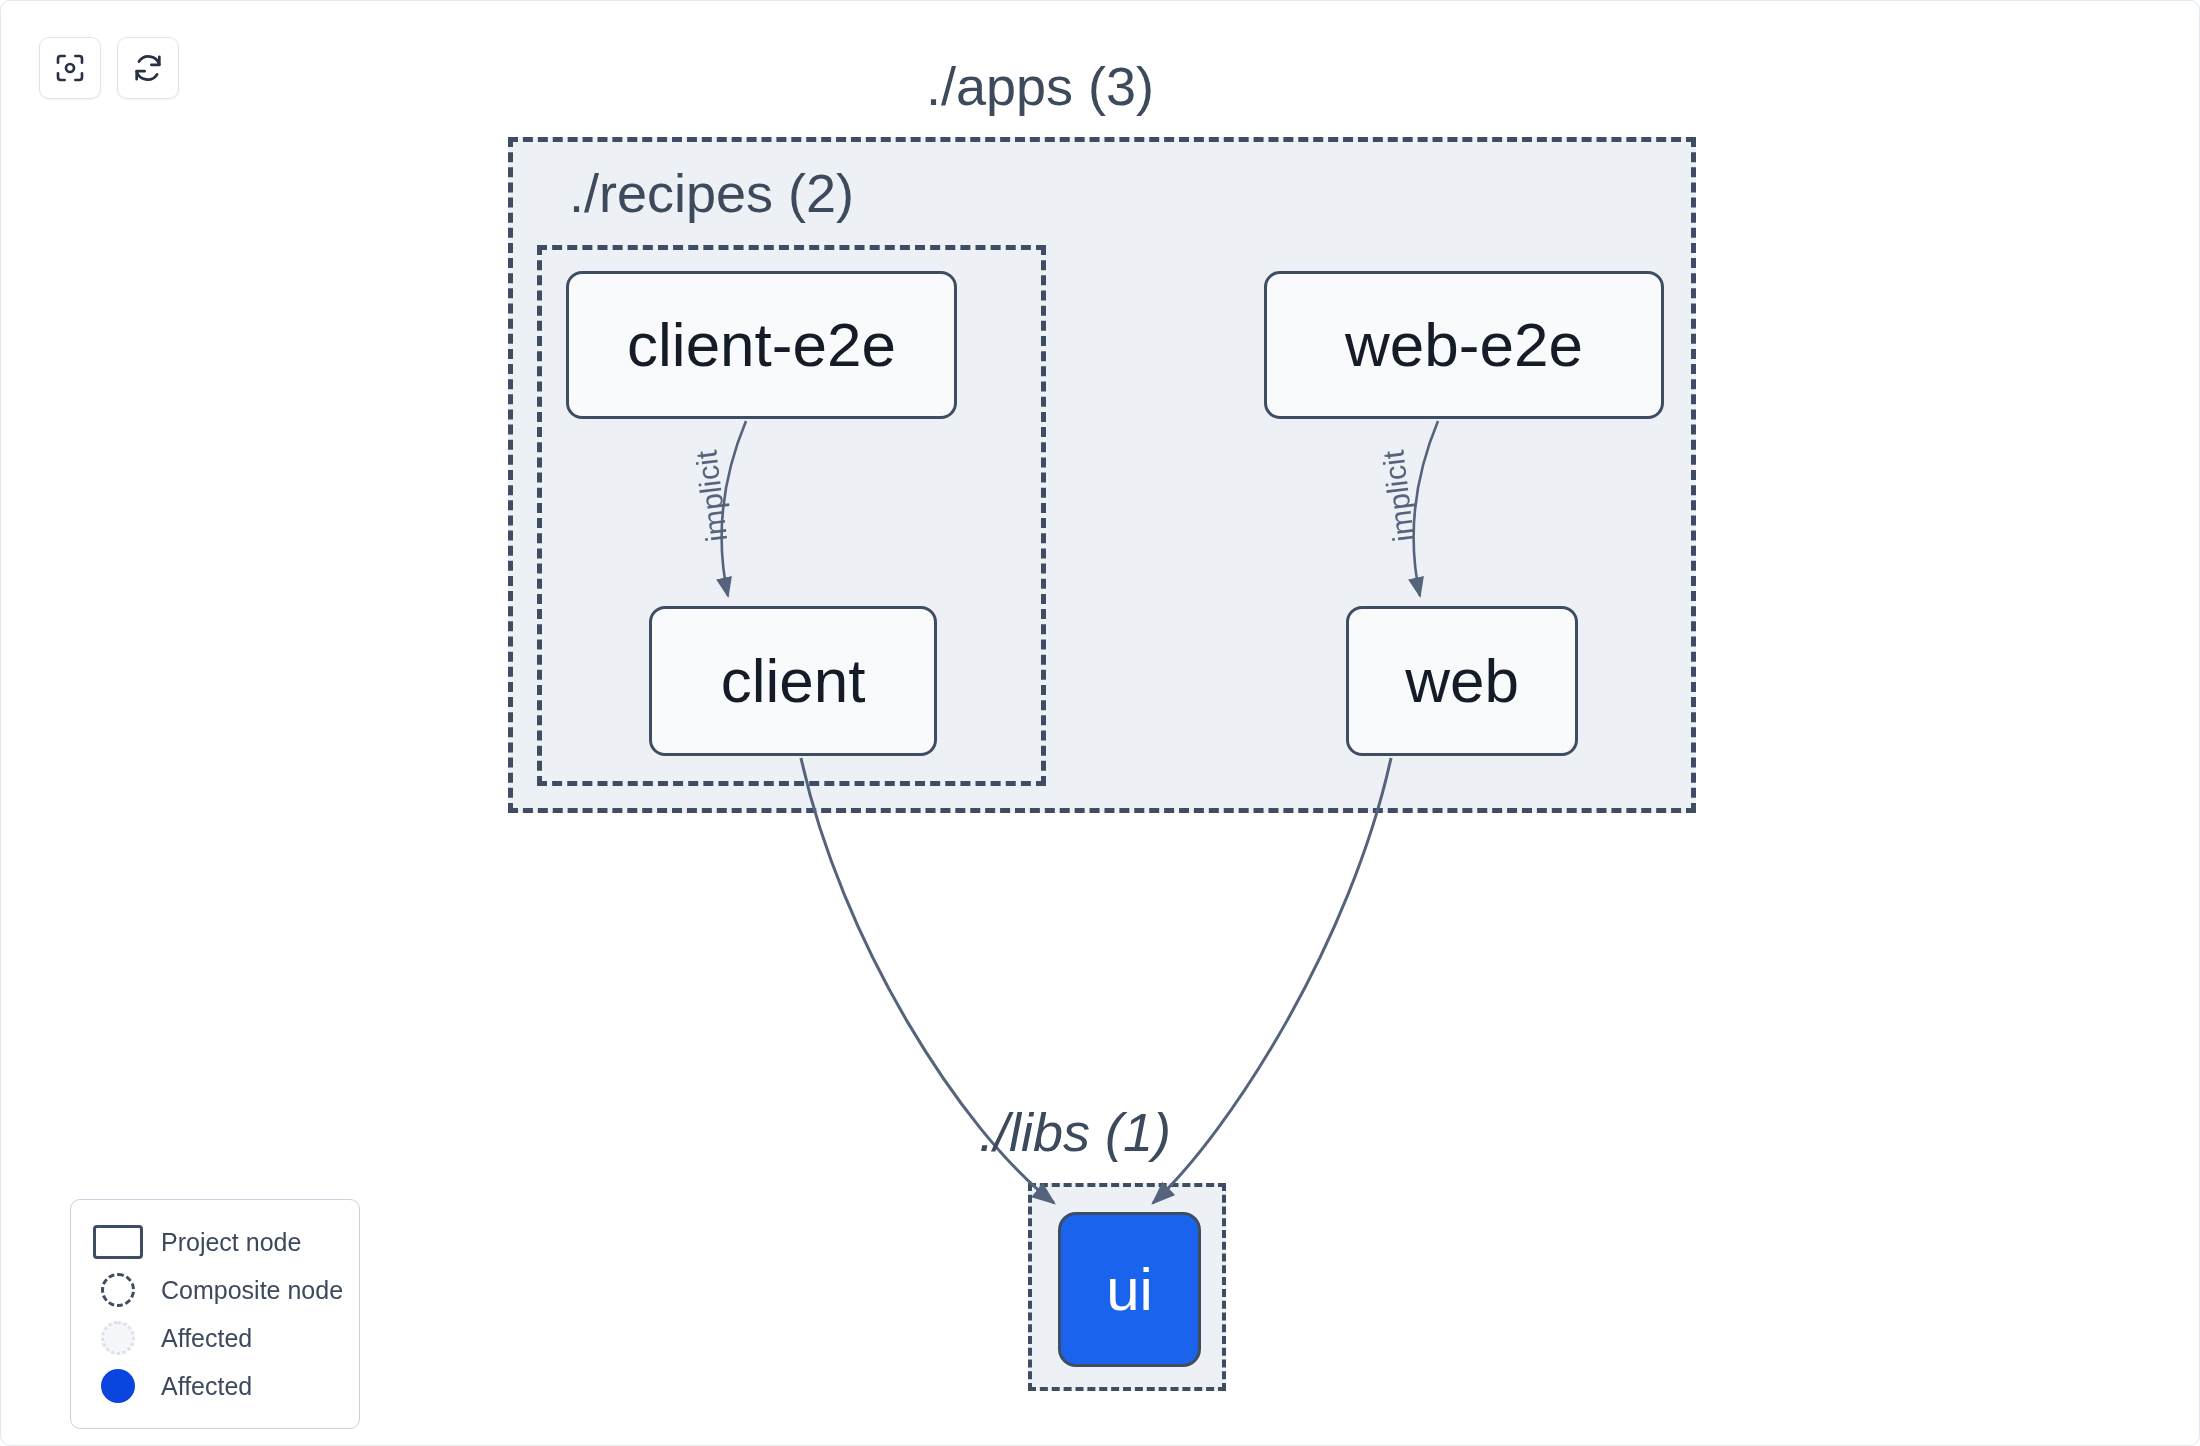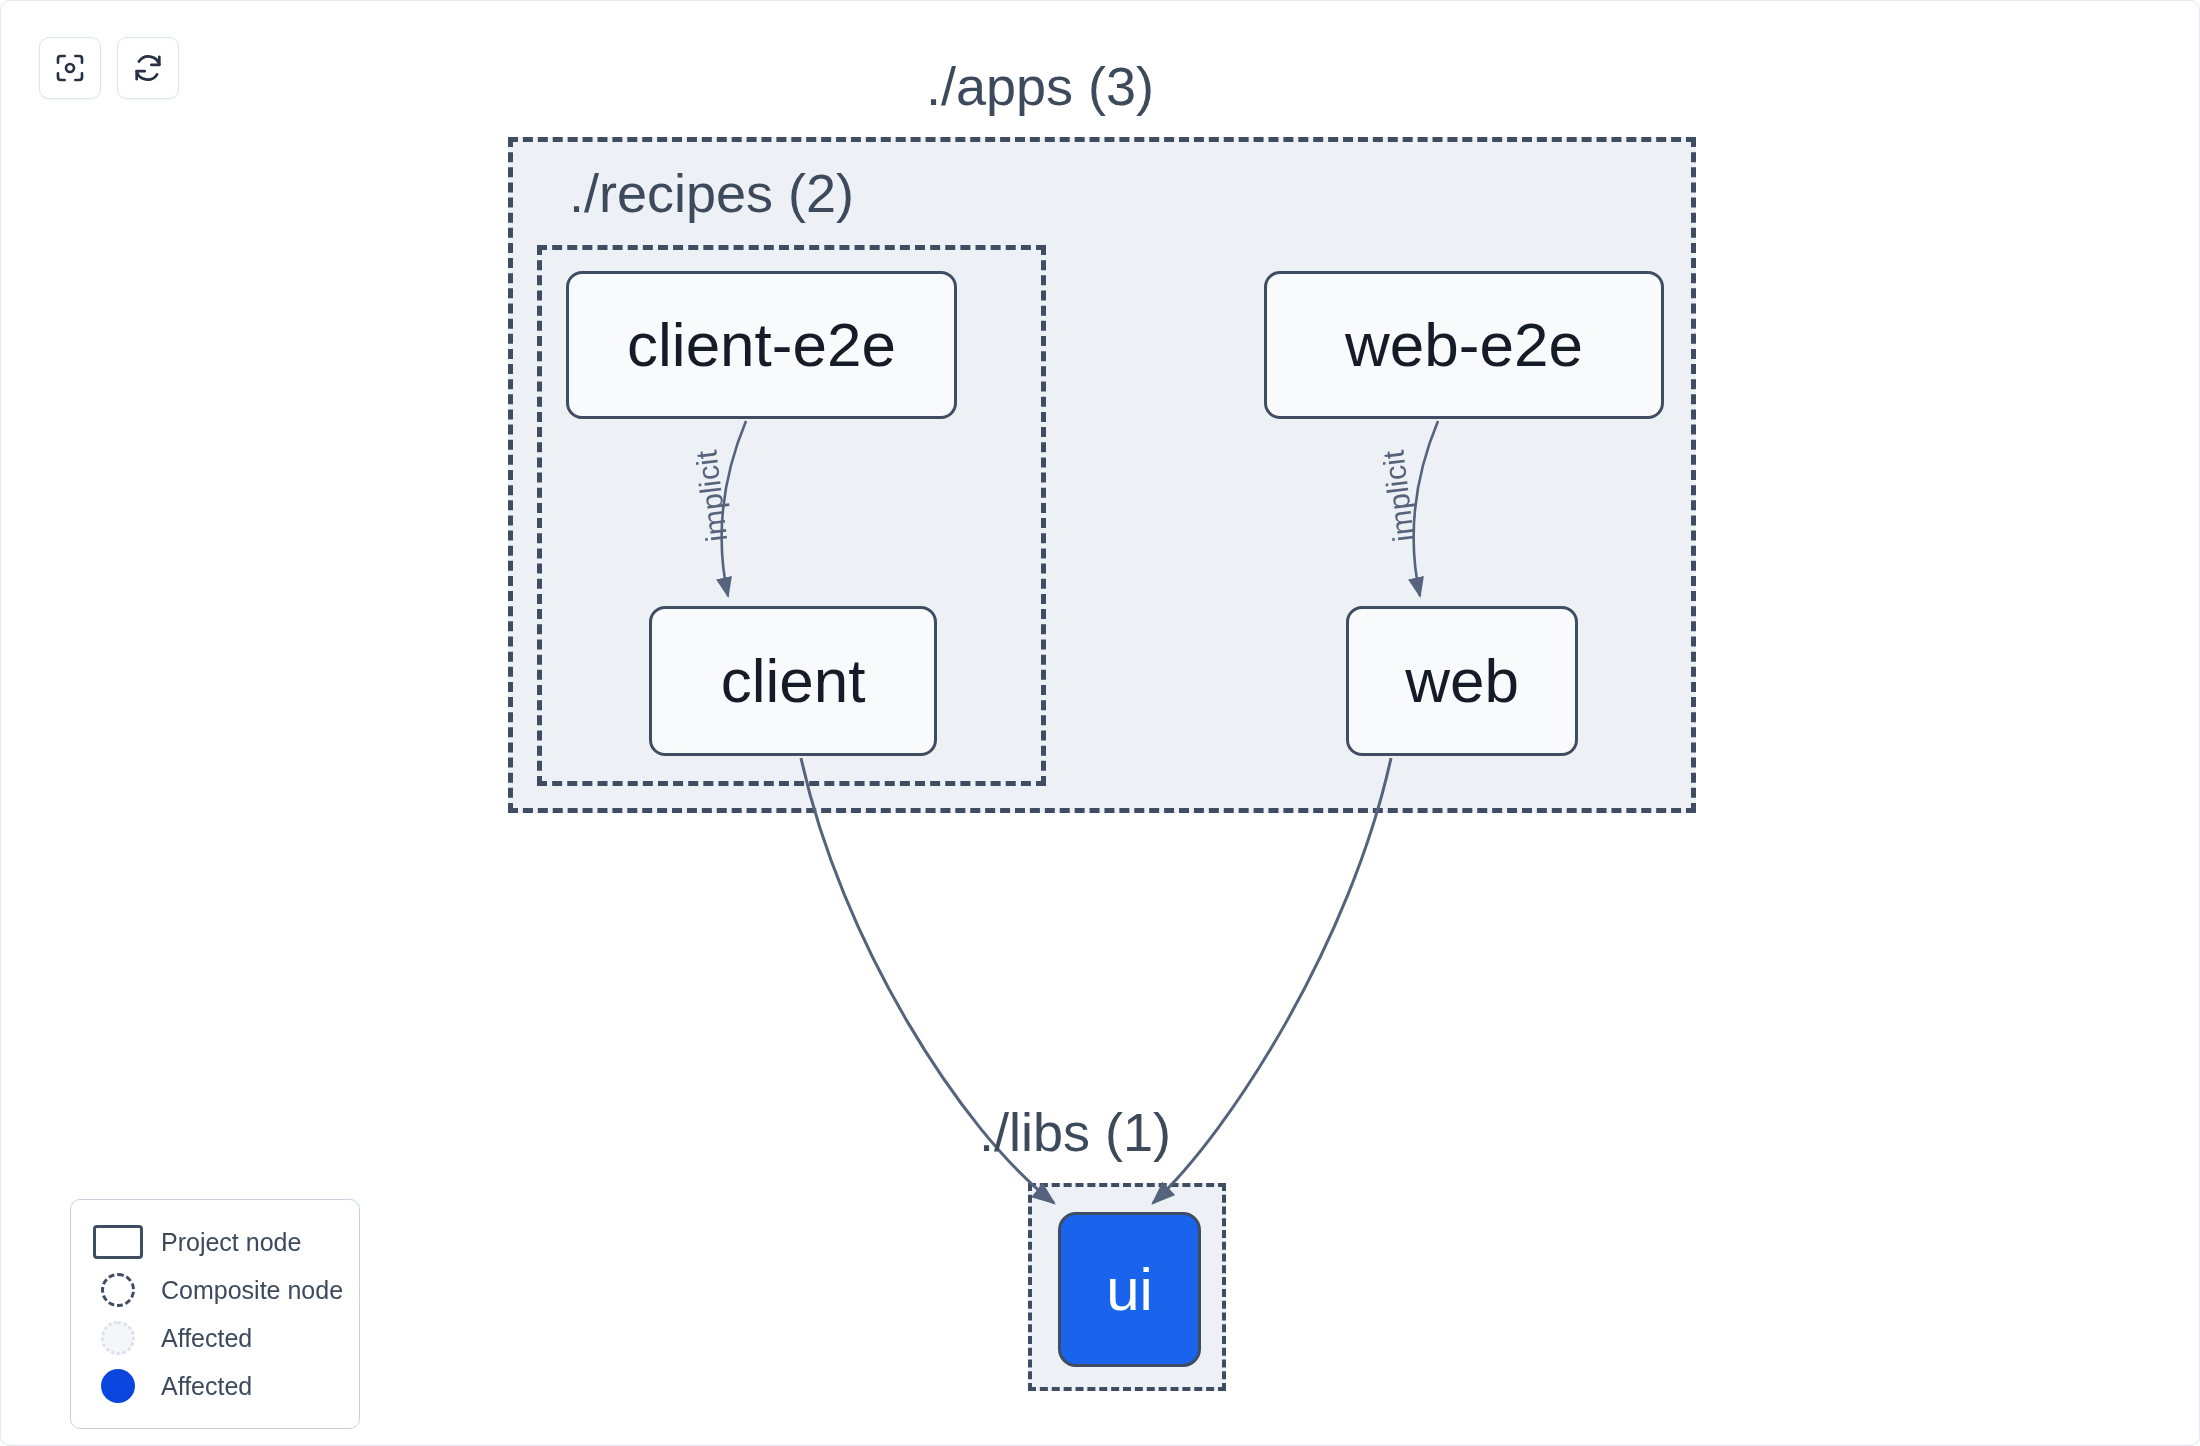--- a/index.html
+++ b/index.html
@@ -66,21 +66,21 @@
     z-index: 30;
     font-weight: 400;
   }
 
   #apps-container  { left: 507px;  top: 136px;  width: 1188px; height: 676px; }
   #recipes-container { left: 536px; top: 244px; width: 509px;  height: 541px; }
   #libs-container  { left: 1027px; top: 1182px; width: 198px;  height: 208px; border-width: 4px; }
 
   #apps-label    { left: 925px;  top: 58px; }
   #recipes-label { left: 568px;  top: 165px; text-align: right; }
-  #libs-label    { left: 978px;  top: 1104px; }
+  #libs-label    { left: 978px;  top: 1104px; font-style: italic; }
 
   
   .node {
     position: absolute;
     background: #f8fafc;
     border: 3px solid #3f4d63;
     border-radius: 16px;
     display: flex;
     align-items: center;
     justify-content: center;

